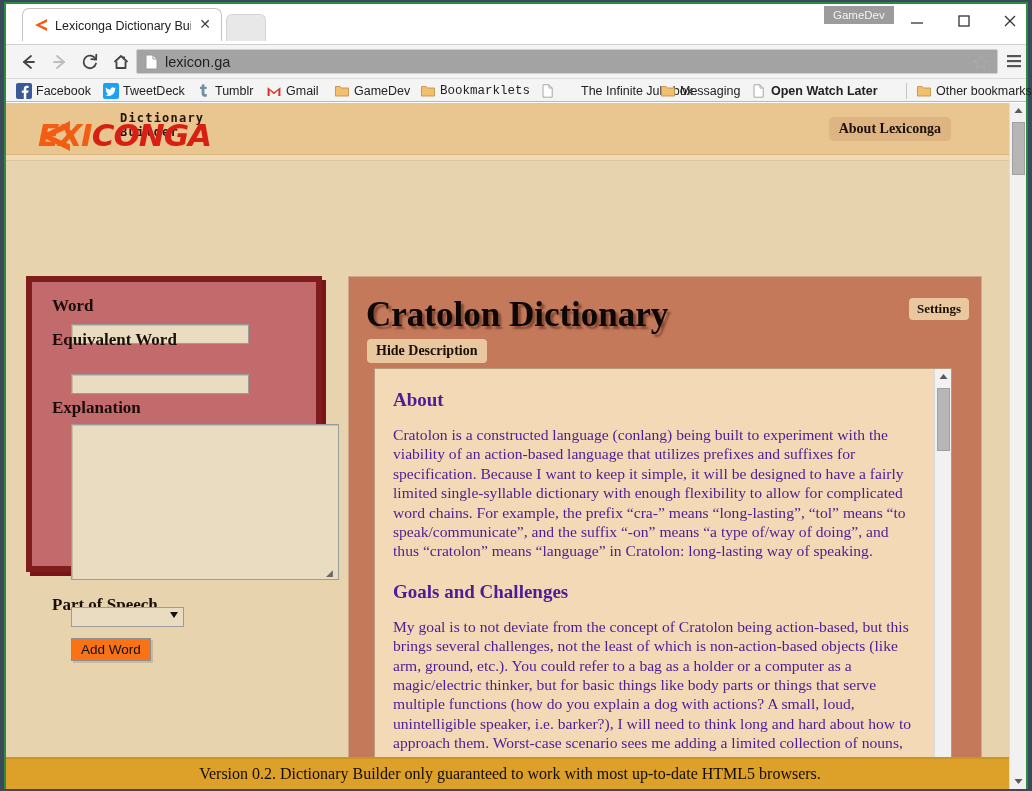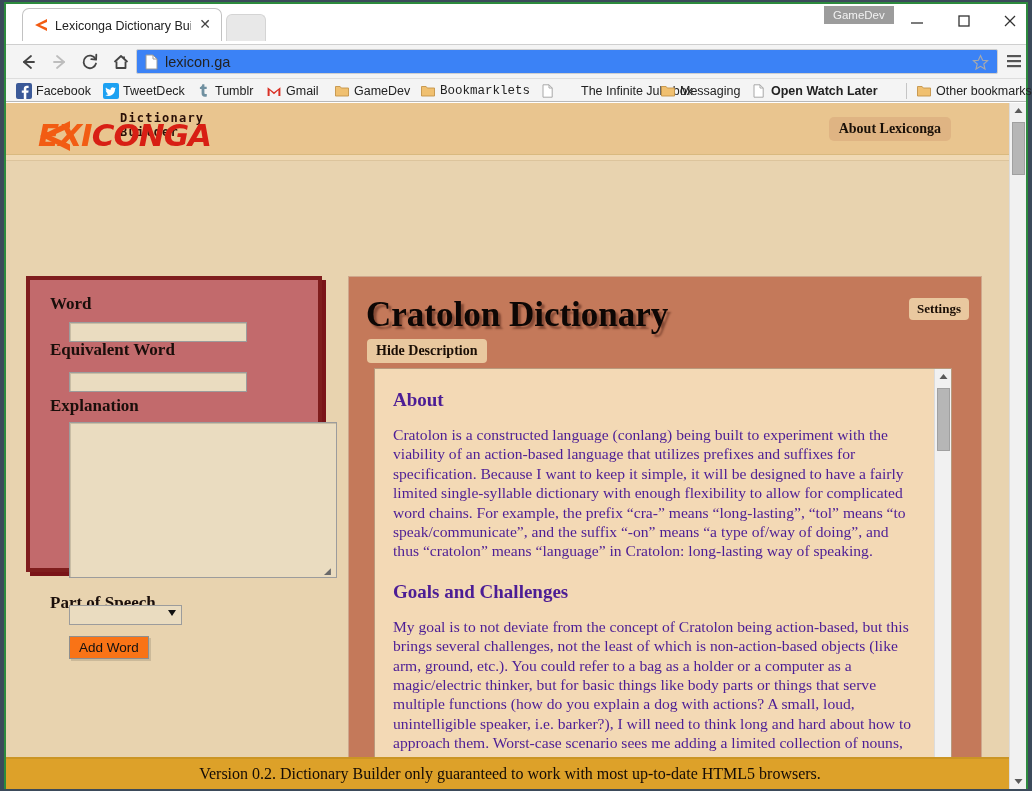--- a/index.html
+++ b/index.html
@@ -102,21 +102,21 @@
   }
   .nav-btn svg { position: absolute; left: 50%; top: 50%; transform: translate(-50%,-50%); }
   #nav-back { left: 8px; }
   #nav-fwd { left: 40px; }
   #nav-reload { left: 70px; }
   #nav-home { left: 101px; }
   .urlbar {
     position: absolute;
     left: 130px; top: 4px;
     width: 862px; height: 25px;
-    background: #3b82f6;
+    background: #a3a3a3;
     border: 1px solid #cfcfcf;
     border-radius: 2px;
   }
   .url-icon {
     position: absolute; left: 8px; top: 4px;
     width: 13px; height: 16px;
   }
   .url-text {
     position: absolute; left: 28px; top: 2px;
     font-size: 14.5px; color: #222;
@@ -225,21 +225,21 @@
     background: #f0d9b4;
     border-bottom: 1px solid #dcc49c;
   }
 
   
   .form-panel {
     position: absolute;
     left: 20px; top: 173px;
     width: 296px; height: 296px;
     background: #c26a6c;
-    border: 4px solid #7f1d1d;
+    border: 6px solid #7f1d1d;
     box-shadow: 4px 4px 0 #7a1418;
   }
   .f-label {
     position: absolute; left: 20px;
     font-family: "Liberation Serif", serif;
     font-size: 17px; font-weight: bold; color: #1a0e0a;
   }
   .f-input {
     position: absolute; left: 39px;
     background: #eadcc0;
@@ -552,21 +552,21 @@
         </div>
       </div>
       <div class="about-btn">About Lexiconga</div>
     </div>
     <div class="header-strip"></div>
 
     <div class="form-panel">
       <div class="f-label" style="top:14px;">Word</div>
       <div class="f-input" style="top:42px; width:178px; height:20px;"></div>
 
-      <div class="f-label" style="top:48px;margin-top:12px;">Equivalent Word</div>
+      <div class="f-label" style="top:48px;">Equivalent Word</div>
       <div class="f-input" style="top:92px; width:178px; height:20px;"></div>
 
       <div class="f-label" style="top:116px;">Explanation</div>
       <div class="f-textarea" style="top:142px; width:268px; height:156px;">
         <span class="ta-grip">◢</span>
       </div>
 
       <div class="f-label" style="top:313px;">Part of Speech</div>
       <div class="f-select" style="top:325px;">
         <span class="caret"></span>

